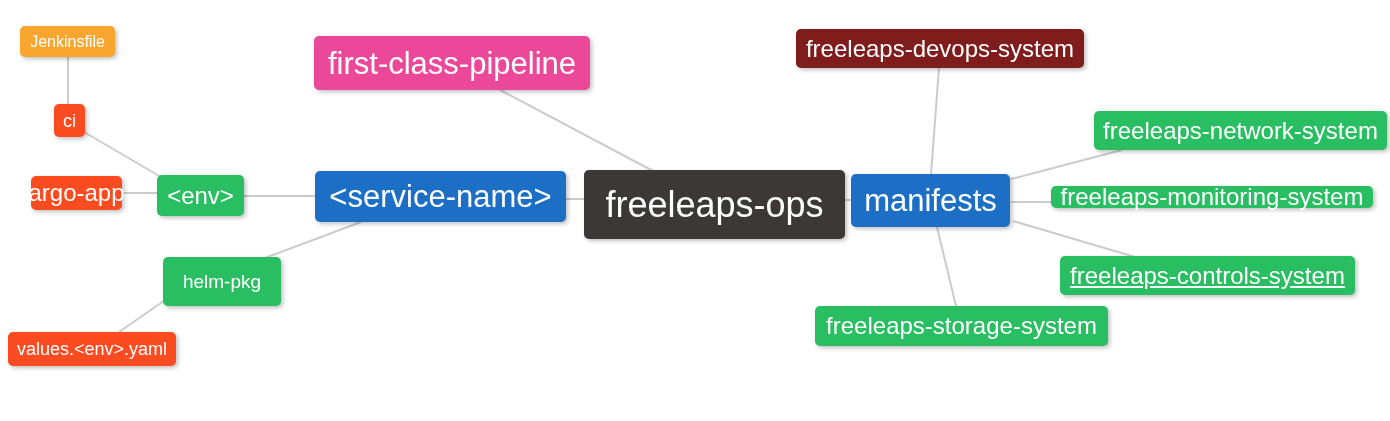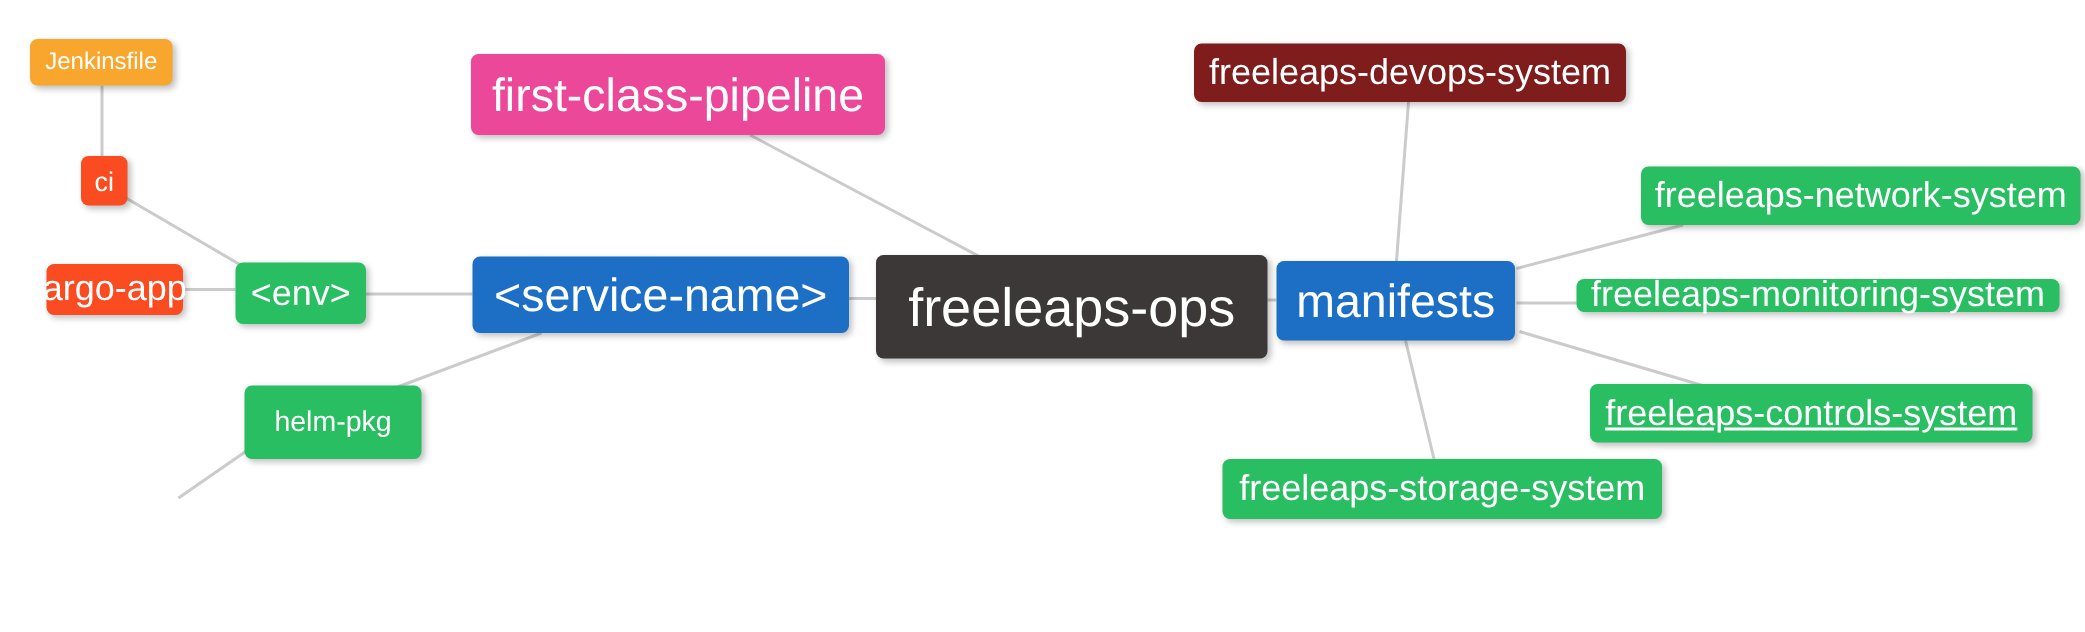--- a/index.html
+++ b/index.html
@@ -67,20 +67,21 @@
     </svg>
   <div class="node-layer">
       <div class="mind-node" style="left: 584px; top: 170px; width: 261px; height: 69px; font-size: 36px; background: rgb(59, 56, 55); color: rgb(255, 255, 255);">freeleaps-ops</div>
       <div class="mind-node" style="left: 314px; top: 36px; width: 276px; height: 54px; font-size: 31px; background: #ec4899; color: rgb(255, 255, 255);">first-class-pipeline</div>
       <div class="mind-node" style="left: 315px; top: 171px; width: 251px; height: 51px; font-size: 31px; background: rgb(28, 111, 196); color: rgb(255, 255, 255);">&lt;service-name&gt;</div>
       <div class="mind-node" style="left: 851px; top: 174px; width: 159px; height: 53px; font-size: 31px; background: rgb(28, 111, 196); color: rgb(255, 255, 255);">manifests</div>
       <div class="mind-node" style="left: 157px; top: 175px; width: 87px; height: 41px; font-size: 24px; background: rgb(41, 190, 98); color: rgb(255, 255, 255);">&lt;env&gt;</div>
       <div class="mind-node" style="left: 147px; top: 257px; width: 118px; height: 49px; font-size: 19px; background: rgb(41, 190, 98); color: rgb(255, 255, 255); margin-left: 16px;">helm-pkg</div>
       <div class="mind-node" style="left: 54px; top: 104px; width: 31px; height: 33px; font-size: 18px; background: rgb(251, 75, 33); color: rgb(255, 255, 255);">ci</div>
       <div class="mind-node" style="left: 31px; top: 176px; width: 91px; height: 34px; font-size: 24px; background: rgb(251, 75, 33); color: rgb(255, 255, 255);">argo-app</div>
+      <div class="mind-node" style="left: 8px; top: 332px; width: 168px; height: 34px; font-size: 18px; background: rgb(251, 75, 33); color: rgb(255, 255, 255);">values.&lt;env&gt;.yaml</div>
       <div class="mind-node" style="left: 20px; top: 26px; width: 95px; height: 31px; font-size: 16px; background: rgb(248, 166, 45); color: rgb(255, 255, 255); text-align: right;">Jenkinsfile</div>
       <div class="mind-node" style="left: 796px; top: 29px; width: 288px; height: 39px; font-size: 24px; background: #7f1d1d; color: rgb(255, 255, 255);">freeleaps-devops-system</div>
       <div class="mind-node" style="left: 1094px; top: 111px; width: 293px; height: 39px; font-size: 24px; background: rgb(41, 190, 98); color: rgb(255, 255, 255);">freeleaps-network-system</div>
       <div class="mind-node" style="left: 1051px; top: 186px; width: 322px; height: 22px; font-size: 24px; background: rgb(41, 190, 98); color: rgb(255, 255, 255);">freeleaps-monitoring-system</div>
       <div class="mind-node" style="left: 1060px; top: 256px; width: 295px; height: 39px; font-size: 24px; background: rgb(41, 190, 98); color: rgb(255, 255, 255); text-decoration: underline;">freeleaps-controls-system</div>
       <div class="mind-node" style="left: 815px; top: 306px; width: 293px; height: 40px; font-size: 24px; background: rgb(41, 190, 98); color: rgb(255, 255, 255);">freeleaps-storage-system</div>
     </div>
 </div>
 
 </body></html>

